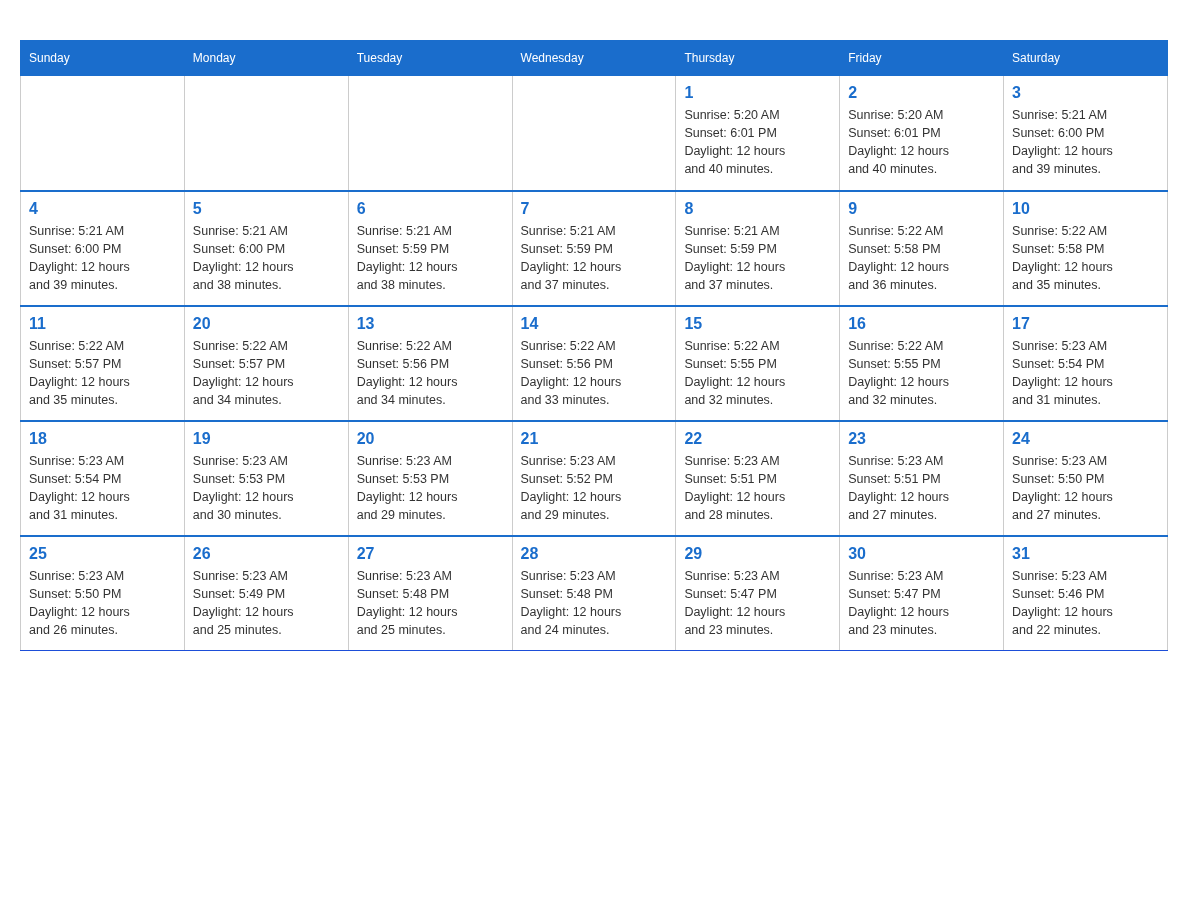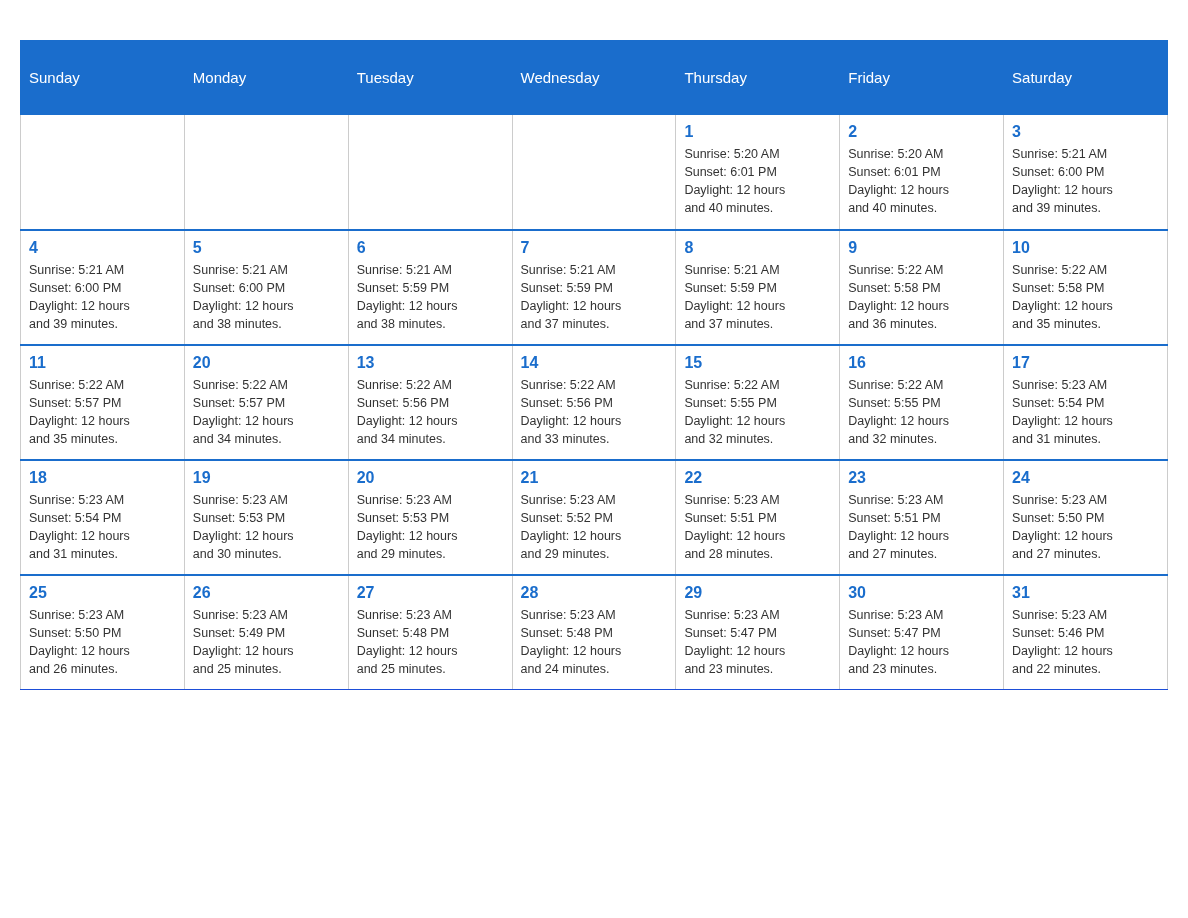--- a/index.html
+++ b/index.html
@@ -44,23 +44,23 @@
       color: #555;
     }
     table {
       width: 100%;
       border-collapse: collapse;
       table-layout: fixed;
     }
     th {
       background-color: #1a6dcc;
       color: #fff;
-      padding: 28px 8px;
+      padding: 10px 8px;
       text-align: left;
-      font-size: 15px;
+      font-size: 12px;
       font-weight: normal;
       border: 1px solid #1a6dcc;
     }
     td {
       vertical-align: top;
       padding: 8px;
       border: 1px solid #ccc;
       height: 115px;
       font-size: 13px;
       color: #333;

